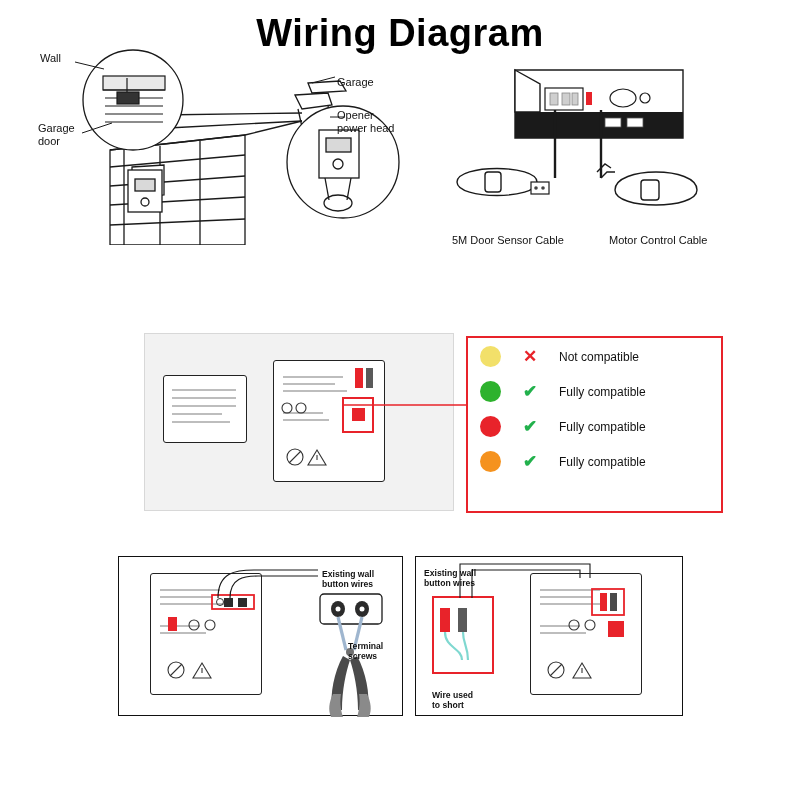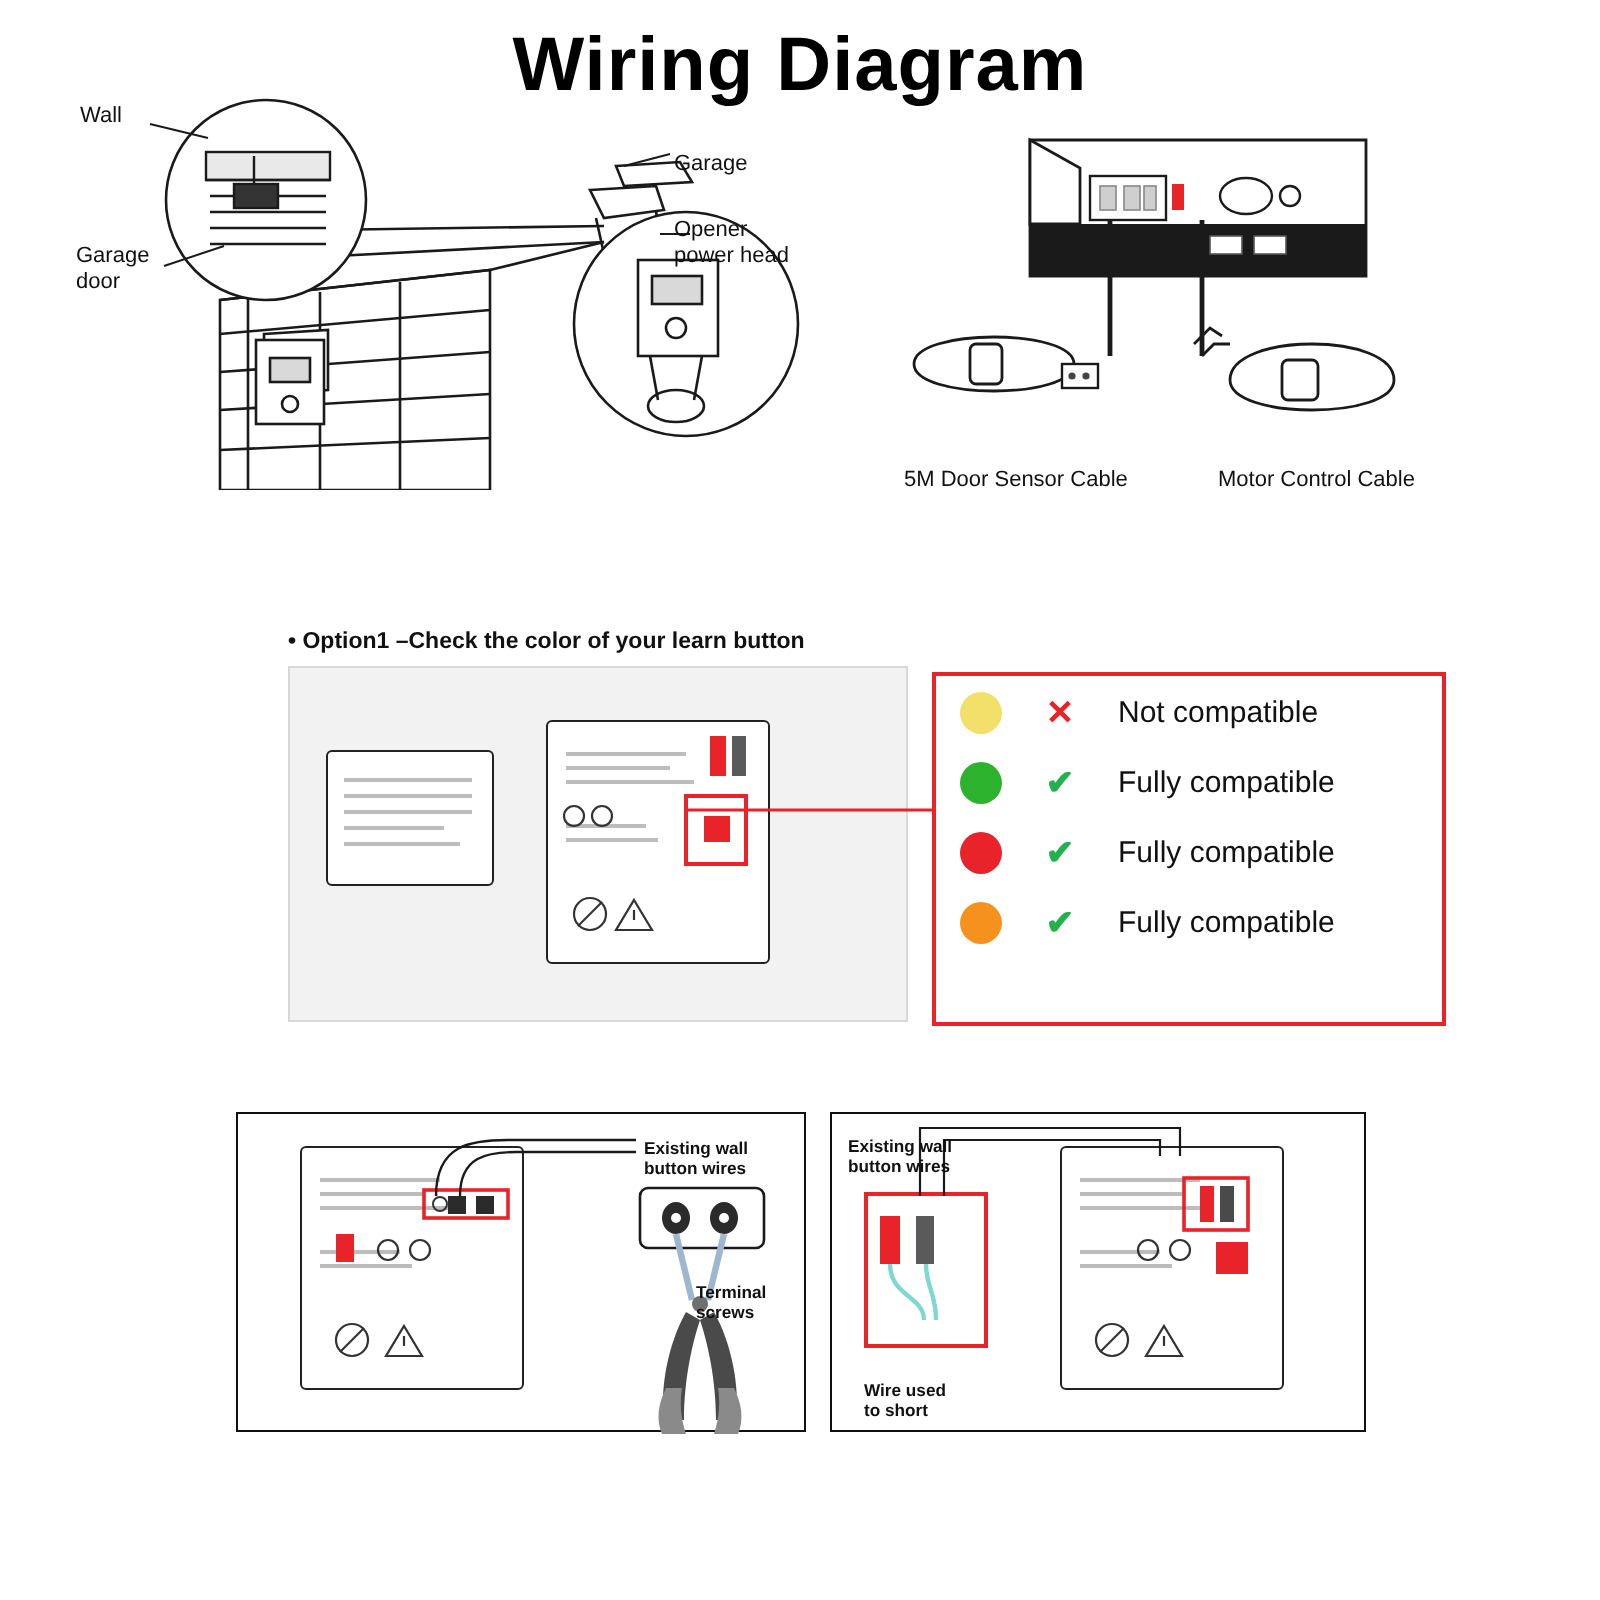--- a/index.html
+++ b/index.html
@@ -121,21 +121,21 @@
   .mark.check { color: #22b14c; }
   .mark.empty-circle {
     width: 22px;
     height: 22px;
     border-radius: 50%;
     border: 2px solid #f2e06a;
     box-sizing: border-box;
     margin-left: 18px;
   }
   .legend-text {
-    font-size: 15px;
+    font-size: 12px;
     margin-left: 12px;
     color: #111;
     white-space: nowrap;
   }
 
   
   #footnote {
     position: absolute;
     left: 72px;
     top: 740px;
@@ -269,21 +269,20 @@
       <rect x="186" y="120" width="18" height="20" rx="3" fill="#ffffff" stroke="#1a1a1a"></rect>
       <path d="M146 118 L152 112 L160 112"></path>
       <path d="M142 112 L150 104 L156 108"></path>
     </g>
   </svg>
 
   <div class="lbl" style="left:452px; top:234px;">5M Door Sensor Cable</div>
   <div class="lbl" style="left:609px; top:234px;">Motor Control Cable</div>
 
 
-  <div class="option-label" style="left:144px; top:315px;">• Option1 –Check the color of your learn button</div>
 
   <div class="grey-panel" style="left:144px; top:333px; width:310px; height:178px;"></div>
   <div class="white-card" style="left:163px; top:375px; width:84px; height:68px;"></div>
   <div class="textline" style="left:172px; top:389px; width:64px;"></div>
   <div class="textline" style="left:172px; top:397px; width:64px;"></div>
   <div class="textline" style="left:172px; top:405px; width:64px;"></div>
   <div class="textline" style="left:172px; top:413px; width:50px;"></div>
   <div class="textline" style="left:172px; top:421px; width:58px;"></div>
 
   <div class="white-card" style="left:273px; top:360px; width:112px; height:122px;"></div>

